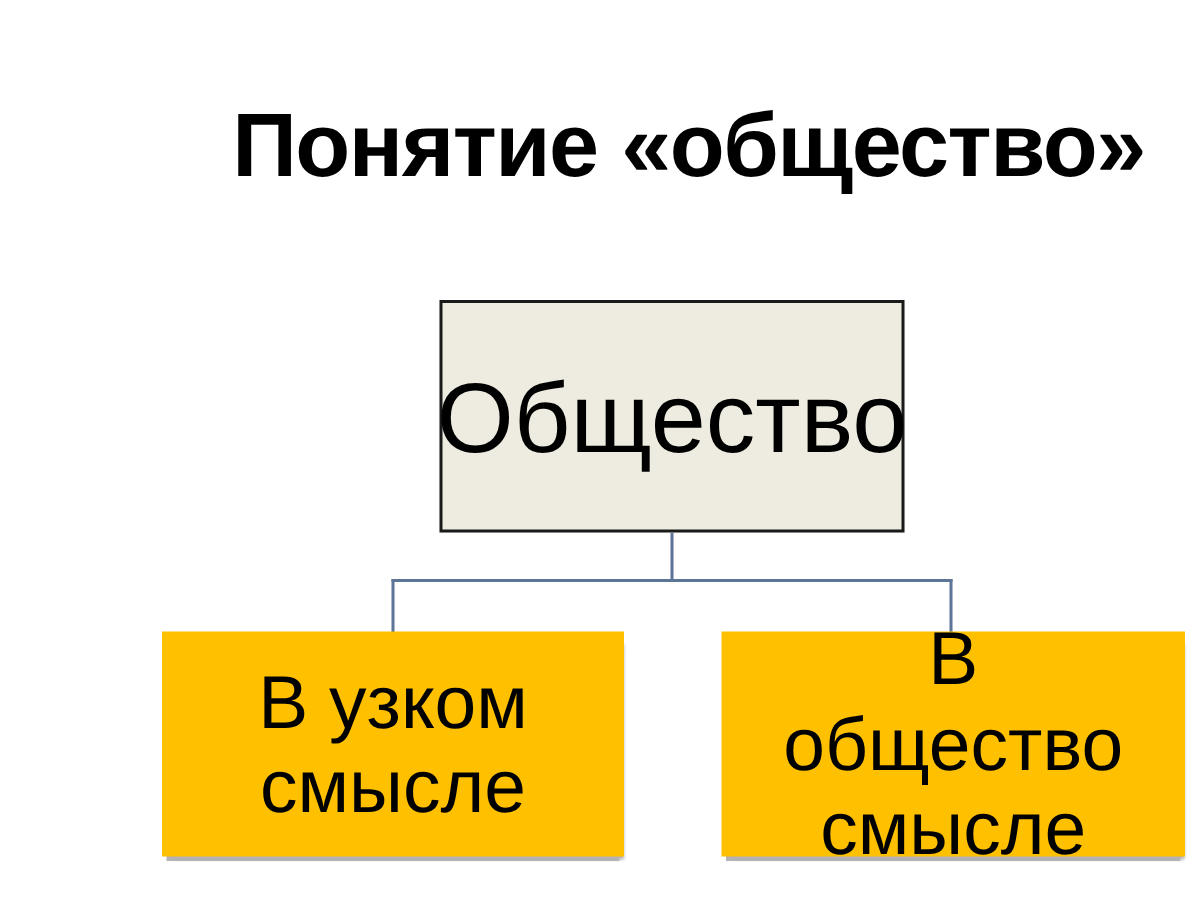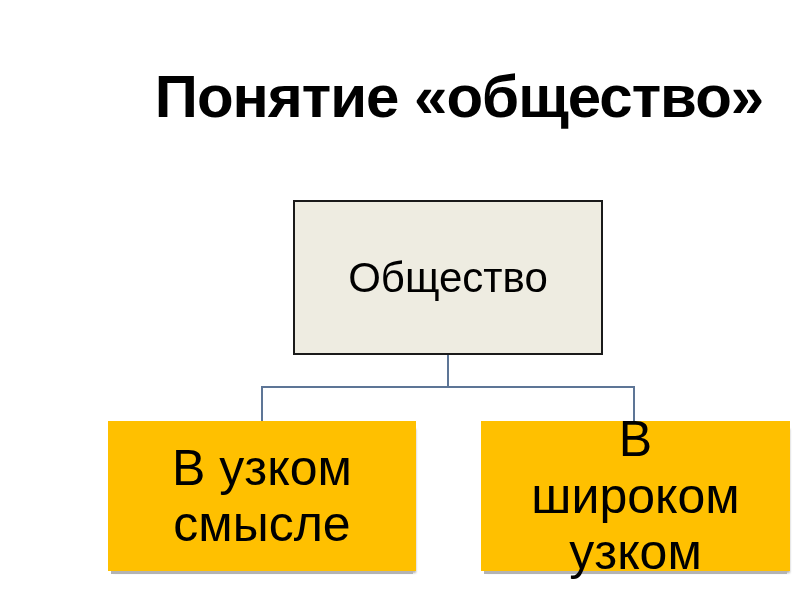--- a/index.html
+++ b/index.html
@@ -49,21 +49,21 @@
   }
   .root-box {
     left: 245px;
     top: 152px;
     width: 310px;
     height: 155px;
     background: var(--root-fill);
     border: 2px solid var(--root-border);
   }
   .root-box .label {
-    font-size: 42px;
+    font-size: 66px;
     color: var(--root-text);
   }
   .child-box {
     top: 373px;
     height: 150px;
     background: var(--child-fill);
     box-shadow: 0 6px 0 -3px var(--shadow), 3px 5px 2px -3px var(--shadow);
   }
   .child-box .label {
     font-size: 50px;
@@ -95,16 +95,16 @@
   <div class="conn conn-root-v"></div>
   <div class="conn conn-h"></div>
   <div class="conn conn-left-v"></div>
   <div class="conn conn-right-v"></div>
 
   <div class="box child-box left">
     <span class="label">В узком смысле</span>
   </div>
 
   <div class="box child-box right">
-    <span class="label">В широком узком</span>
+    <span class="label">В общество смысле</span>
   </div>
 
 </div>
 
 </body></html>

